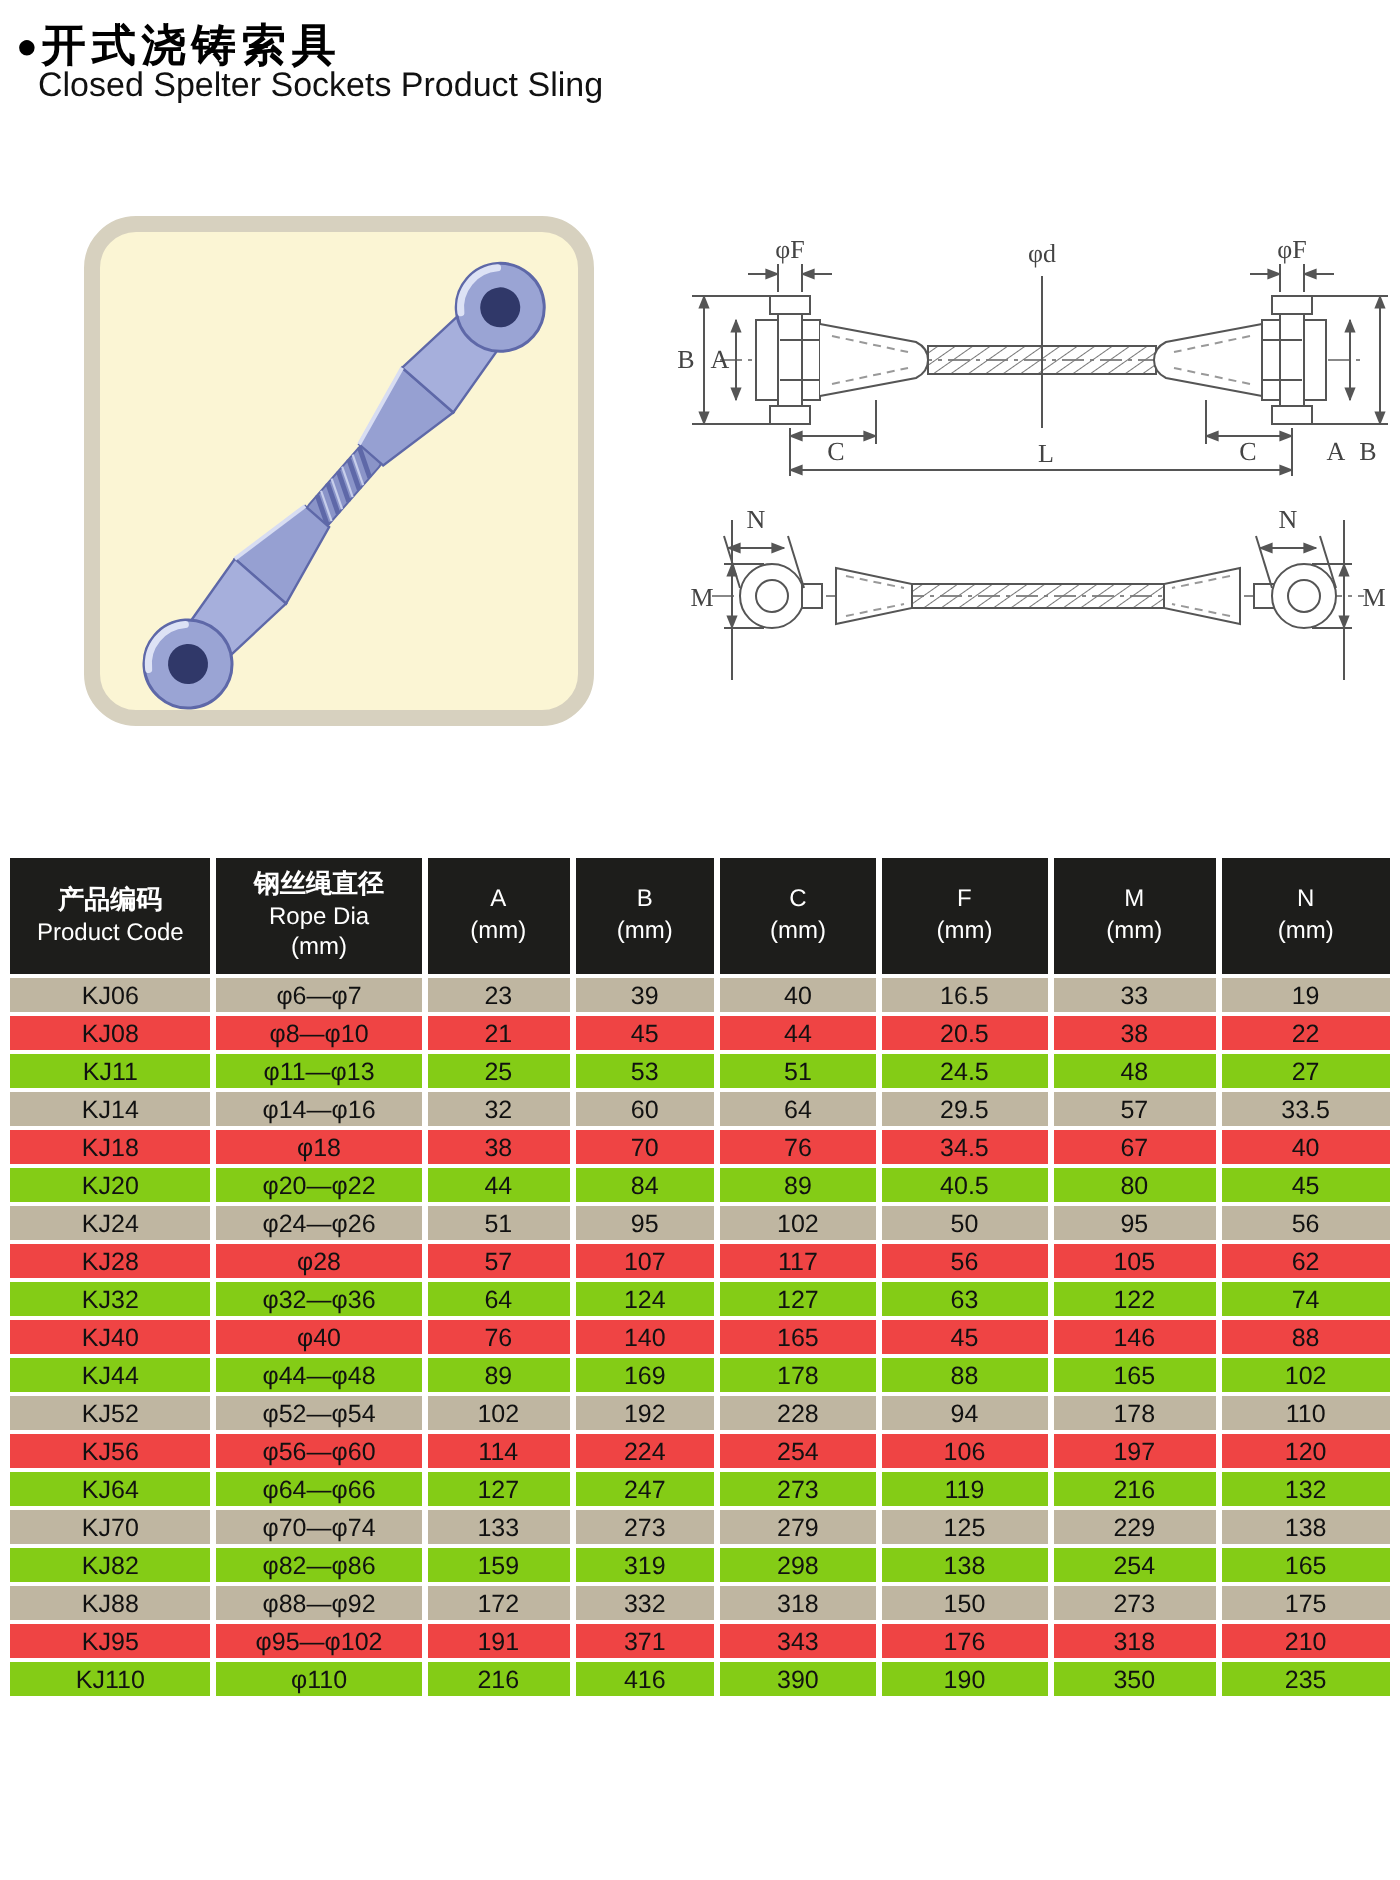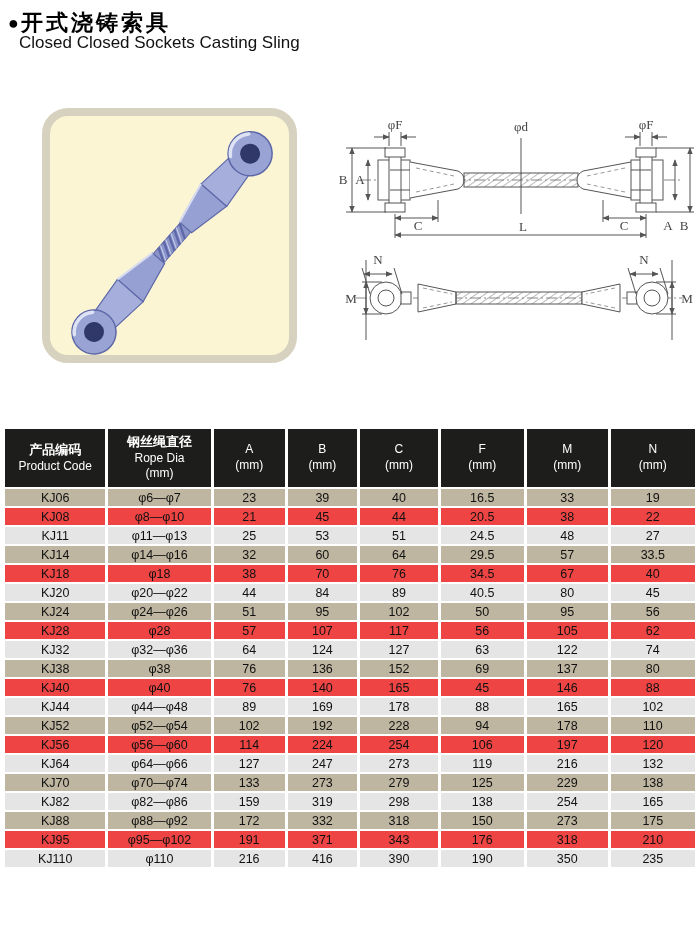--- a/index.html
+++ b/index.html
@@ -32,30 +32,30 @@
     font-weight:normal;padding:1px 0;
   }
   .h-cn{font-size:13px;font-weight:bold;line-height:1.3;}
   .h-en{font-size:12px;line-height:1.3;}
   table.spec td{
     height:17px;text-align:center;vertical-align:middle;
     font-size:12.5px;color:#111;padding:0;white-space:nowrap;
   }
   tr.row-tan  td{background:#BFB6A1;}
   tr.row-cream td{background:#ef4444;}
-  tr.row-yellow td{background:#e5e5e5;}
+  tr.row-yellow td{background:#84cc16;}
 </style>
 </head>
 <body>
 
 <div class="title-row">
   <span class="bullet">●</span>
   <span class="title-cn">开式浇铸索具</span>
 </div>
-<div class="subtitle">Closed Closed Sockets Casting Sling</div>
+<div class="subtitle">Closed Spelter Sockets Product Sling</div>
 
 <div class="photo-box">
   <svg width="239" height="239" viewBox="0 0 239 239">
     <g transform="translate(44,216) rotate(-48.8)">
 
       <g>
         <rect x="94" y="-7" width="49" height="14" rx="6" fill="#8A94C8" stroke="#5E68A8" stroke-width="1"></rect>
         <g stroke="#5E68A8" stroke-width="2.4">
           <line x1="98" y1="7" x2="106" y2="-7"></line>
           <line x1="106" y1="7" x2="114" y2="-7"></line>
@@ -363,30 +363,20 @@
       <tr class="row-yellow">
         <td>KJ32</td>
         <td>φ32—φ36</td>
         <td>64</td>
         <td>124</td>
         <td>127</td>
         <td>63</td>
         <td>122</td>
         <td>74</td>
       </tr>
-      <tr class="row-tan">
-        <td>KJ38</td>
-        <td>φ38</td>
-        <td>76</td>
-        <td>136</td>
-        <td>152</td>
-        <td>69</td>
-        <td>137</td>
-        <td>80</td>
-      </tr>
       <tr class="row-cream">
         <td>KJ40</td>
         <td>φ40</td>
         <td>76</td>
         <td>140</td>
         <td>165</td>
         <td>45</td>
         <td>146</td>
         <td>88</td>
       </tr>

